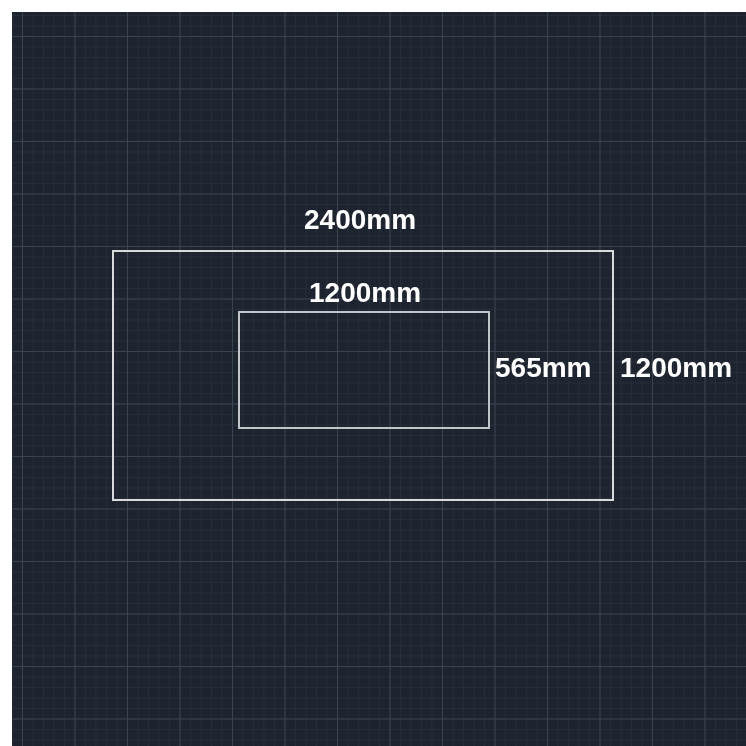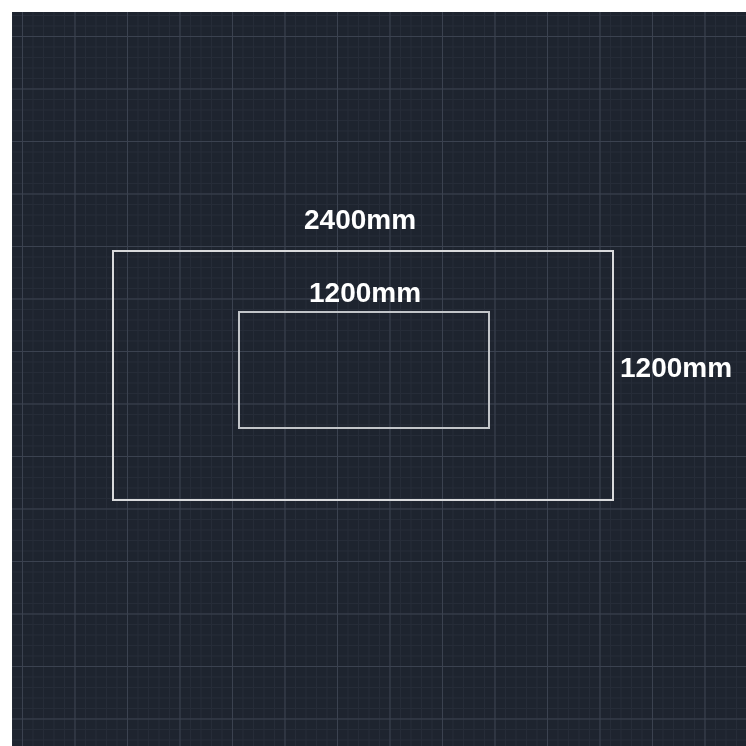--- a/index.html
+++ b/index.html
@@ -75,16 +75,17 @@
 <div class="canvas">
 
   <div class="shape-rect rect-outer"></div>
 
   <div class="shape-rect rect-inner"></div>
 
   <div class="dim-label dim-outer-width">2400mm</div>
 
   <div class="dim-label dim-inner-width">1200mm</div>
 
+  <div class="dim-label dim-inner-height">565mm</div>
 
   <div class="dim-label dim-outer-height">1200mm</div>
 
 </div>
 
 </body></html>

